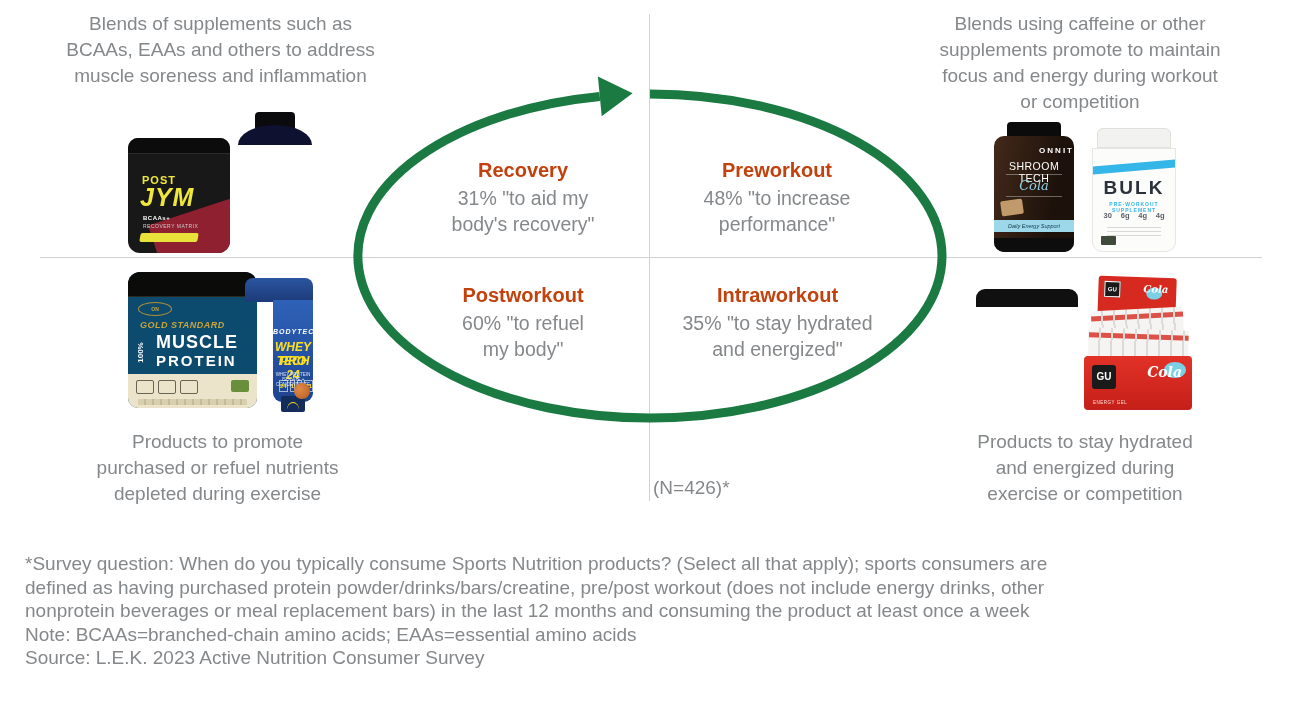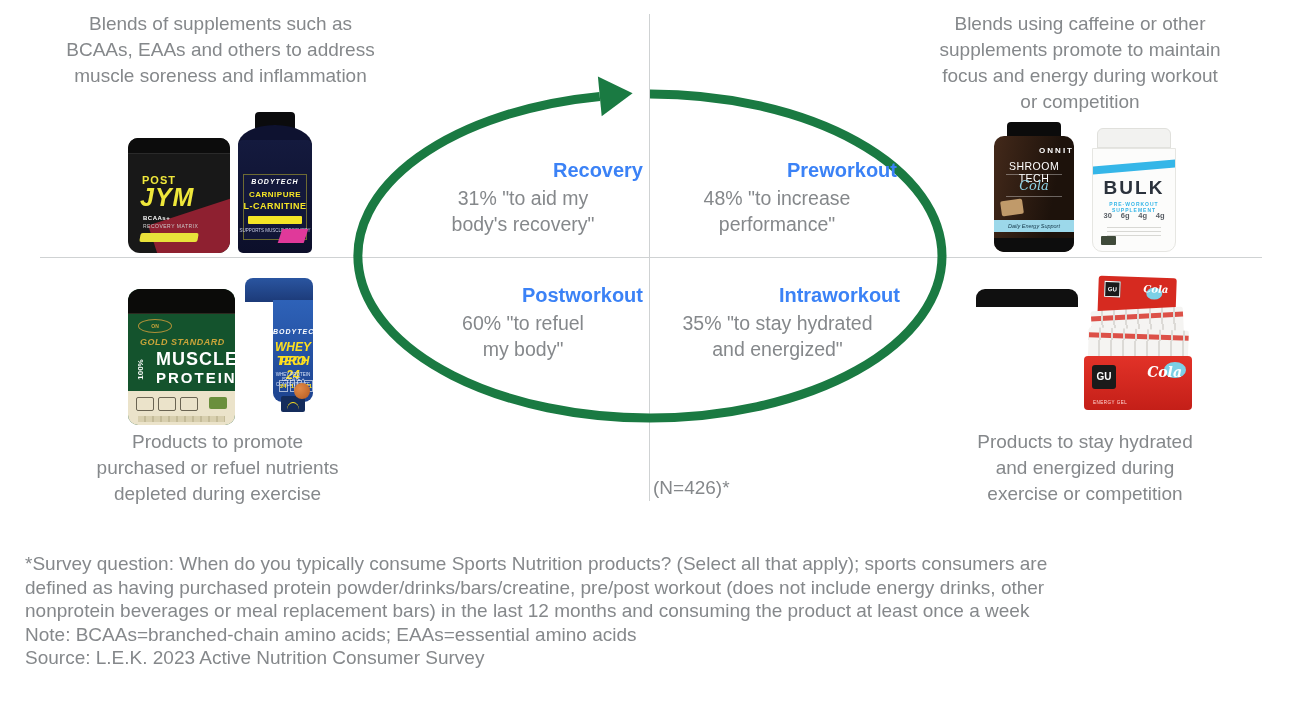--- a/index.html
+++ b/index.html
@@ -11,21 +11,21 @@
   
   .cycle-svg{position:absolute;left:0;top:0;width:1300px;height:705px;pointer-events:none;}
   
   .note{position:absolute;text-align:center;font-size:19px;line-height:26px;color:#85888b;}
   .note-tl{left:38px;top:11px;width:365px;}
   .note-tr{left:890px;top:11px;width:380px;}
   .note-bl{left:35px;top:429px;width:365px;}
   .note-br{left:895px;top:429px;width:380px;}
   
   .qblock{position:absolute;text-align:center;font-size:19.5px;line-height:26px;color:#85888b;}
-  .qtitle{font-weight:bold;font-size:20px;color:#3b82f6;margin-bottom:2px;text-align:right;}
+  .qtitle{font-weight:bold;font-size:20px;color:#c2410c;margin-bottom:2px;}
   .q-recovery{left:403px;top:157px;width:240px;}
   .q-preworkout{left:657px;top:157px;width:240px;}
   .q-postworkout{left:403px;top:282px;width:240px;}
   .q-intraworkout{left:655px;top:282px;width:245px;}
   .nsize{position:absolute;left:653px;top:477px;font-size:19px;color:#85888b;}
   
   .foot{position:absolute;left:25px;top:552px;width:1260px;font-size:19px;line-height:23.6px;color:#85888b;}
   
   .pg{position:absolute;}
   .pg-tl{left:126px;top:110px;width:190px;height:145px;}
@@ -50,21 +50,21 @@
   .bt-shoulder{position:absolute;left:0;top:13px;width:74px;height:20px;background:#0e1230;border-radius:50% 50% 0 0/100% 100% 0 0;}
   .bt-body{position:absolute;left:0;top:28px;width:74px;height:113px;background:linear-gradient(180deg,#141a3e,#0c0f2a);border-radius:5px;}
   .bt-label{position:absolute;left:5px;right:5px;top:34px;height:64px;border:1px solid rgba(245,229,38,.4);background:rgba(22,28,64,.55);}
   .bt-brand{top:38px;color:#ffffff;font-size:7px;font-weight:bold;font-style:italic;letter-spacing:1px;}
   .bt-n1{top:50px;color:#f5e526;font-size:8px;font-weight:bold;letter-spacing:.5px;}
   .bt-n2{top:61px;color:#f5e526;font-size:9px;font-weight:bold;letter-spacing:.5px;}
   .bt-strip{position:absolute;left:10px;right:10px;top:76px;height:8px;background:#f5e526;border-radius:1px;}
   .bt-t1{top:88px;color:#c9cde4;font-size:4.5px;}
   .bt-pink{position:absolute;right:6px;bottom:10px;width:26px;height:14px;background:#e0399a;transform:skewX(-18deg);}
   
-  .pp{left:2px;top:2px;width:107px;height:136px;background:#14532d;border-radius:12px 12px 10px 10px;overflow:hidden;margin-top:17px;}
+  .pp{left:2px;top:2px;width:129px;height:136px;background:#0c4a6e;border-radius:12px 12px 10px 10px;overflow:hidden;}
   .pp-cap{position:absolute;left:0;right:0;top:0;height:24px;background:#0b0b09;border-bottom:1px solid #2c2a20;}
   .pp-logo{position:absolute;left:10px;top:30px;width:32px;height:12px;border:1px solid #b09038;border-radius:50%;color:#c9a43a;font-size:5px;font-weight:bold;text-align:center;line-height:12px;}
   .pp-gs{top:48px;left:12px;color:#c9a43a;font-size:9px;font-weight:bold;font-style:italic;letter-spacing:.5px;}
   .pp-pct{position:absolute;left:-8px;top:76px;width:40px;text-align:center;transform:rotate(-90deg);font-size:8px;font-weight:bold;color:#ffffff;}
   .pp-n1{top:60px;left:28px;color:#ffffff;font-size:18px;font-weight:bold;letter-spacing:1px;}
   .pp-n2{top:80px;left:28px;color:#ffffff;font-size:15px;font-weight:bold;letter-spacing:2px;}
   .pp-cream{position:absolute;left:0;right:0;bottom:0;height:34px;background:#ebe3ca;}
   .pp-box{position:absolute;top:6px;width:16px;height:12px;border:1px solid #6a6452;border-radius:2px;}
   .pp-badge{position:absolute;right:8px;top:6px;width:18px;height:12px;background:#6a8f3c;border-radius:2px;}
   .pp-fl{position:absolute;left:10px;bottom:3px;right:10px;height:6px;background:repeating-linear-gradient(90deg,#d8cfae 0 6px,#c4bb98 6px 8px);}
@@ -166,29 +166,20 @@
       <div class="pj-red"></div>
       <div class="abs pj-post">POST</div>
       <div class="abs pj-jym">JYM</div>
       <div class="abs pj-s1">BCAAs+</div>
       <div class="abs pj-s2">RECOVERY MATRIX</div>
       <div class="pj-flav"></div>
     </div>
     <div class="prod bt">
       <div class="bt-cap"></div>
       <div class="bt-shoulder"></div>
-      <div class="bt-body">
-        <div class="bt-label"></div>
-        <div class="abs ctr bt-brand">BODYTECH</div>
-        <div class="abs ctr bt-n1">CARNIPURE</div>
-        <div class="abs ctr bt-n2">L-CARNITINE</div>
-        <div class="bt-strip"></div>
-        <div class="abs ctr bt-t1">SUPPORTS MUSCLE RECOVERY</div>
-        <div class="bt-pink"></div>
-      </div>
     </div>
   </div>
 
   <div class="pg pg-bl">
     <div class="prod pp">
       <div class="pp-cap"></div>
       <div class="pp-logo">ON</div>
       <div class="abs pp-gs">GOLD STANDARD</div>
       <div class="pp-pct">100%</div>
       <div class="abs pp-n1">MUSCLE</div>

